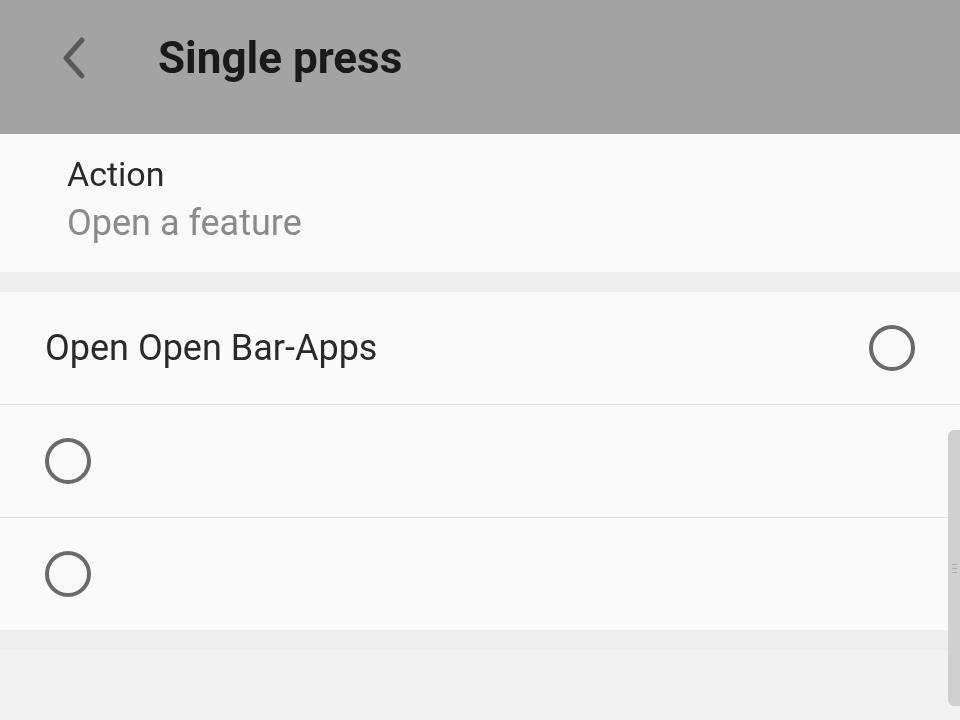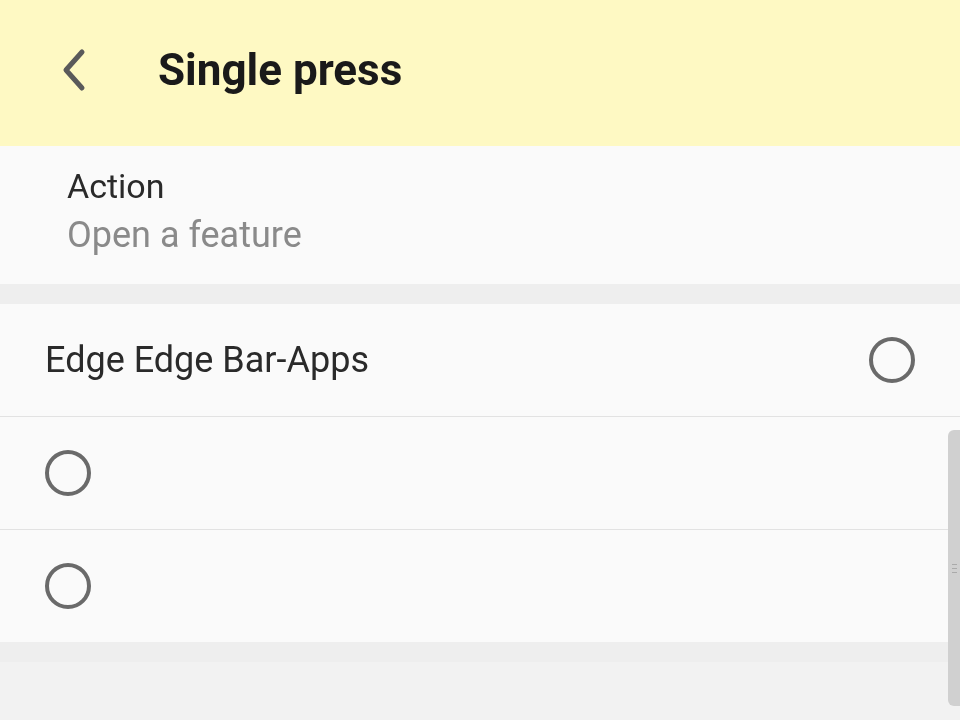--- a/index.html
+++ b/index.html
@@ -11,22 +11,22 @@
       width: 960px;
       height: 720px;
       background: #f2f2f2;
       font-family: -apple-system, BlinkMacSystemFont, "Segoe UI", Roboto, Helvetica, Arial, sans-serif;
       position: relative;
       overflow: hidden;
     }
     .header {
       display: flex;
       align-items: center;
-      padding: 44px 30px 50px 60px;
-      background: #fef9c3;
+      padding: 32px 30px 50px 60px;
+      background: #a3a3a3;
     }
     .back-icon {
       display: flex;
       align-items: center;
       justify-content: center;
       cursor: pointer;
       margin-right: 70px;
     }
     .back-icon svg {
       width: 28px;
@@ -119,21 +119,21 @@
 
 <div class="section">
   <div class="section-label">Action</div>
   <div class="section-subtitle">Open a feature</div>
 </div>
 
 <div class="gap"></div>
 
 <div class="list">
   <div class="list-item">
-    <div class="item-label">Edge Edge Bar-Apps</div>
+    <div class="item-label">Open Open Bar-Apps</div>
     <div class="radio"></div>
   </div>
   <div class="list-item">
     <div class="radio"></div>
   </div>
   <div class="list-item">
     <div class="radio"></div>
   </div>
 </div>
 

